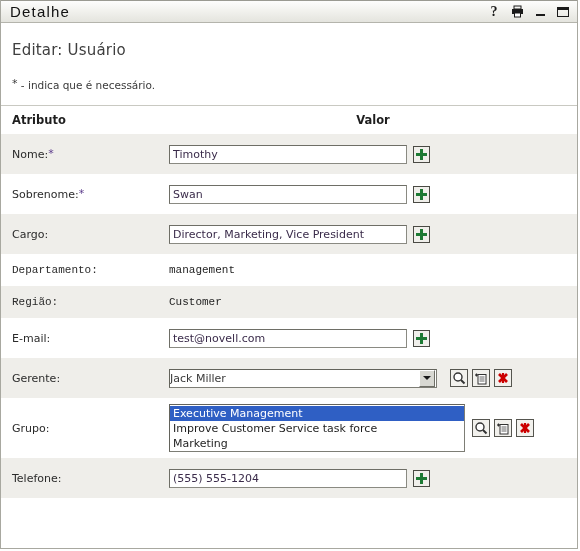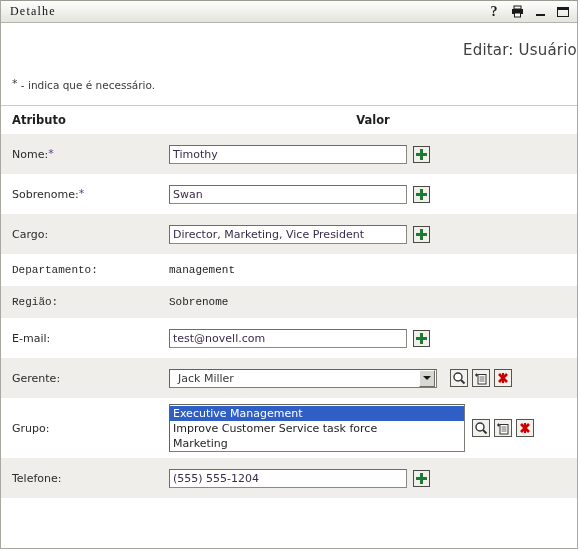--- a/index.html
+++ b/index.html
@@ -35,22 +35,22 @@
     min-height: 23px;
     background: linear-gradient(to bottom, #fdfdfd 0%, #f2f2ee 45%, #e4e4de 100%);
     border-top: 1px solid #9a9a92;
     border-bottom: 1px solid #b4b4ac;
     display: flex;
     align-items: center;
     padding: 0 7px 0 9px;
     box-sizing: border-box;
   }
   .title-text {
-    font-family: Liberation Serif, serif;
-    font-size: 12px;
+    font-family: Liberation Sans, sans-serif;
+    font-size: 15px;
     letter-spacing: 1.2px;
     color: #111111;
     flex: 1;
     white-space: nowrap;
   }
   .title-controls {
     display: flex;
     align-items: center;
     gap: 9px;
   }
@@ -94,21 +94,20 @@
   .header-block {
     padding: 18px 0 14px 11px;
     background: #ffffff;
   }
   .page-title {
     font-size: 15px;
     color: #3f3f3f;
     font-weight: normal;
     margin: 0 0 18px 0;
     letter-spacing: 0.2px;
-    text-align: right;
   }
   .required-note {
     font-size: 10.5px;
     color: #3a3a3a;
   }
   .required-note .star {
     color: #3a3a3a;
     font-size: 11px;
     vertical-align: 2px;
   }
@@ -227,21 +226,21 @@
     border: 1px solid #7d7d75;
     border-top-color: #63635b;
     border-left-color: #63635b;
     background: #ffffff;
     display: flex;
     align-items: center;
     cursor: pointer;
   }
   .select-value {
     flex: 1;
-    padding-left: 8px;
+    padding-left: 0;
     font-size: 11px;
     color: #3a3a3a;
     white-space: nowrap;
     overflow: hidden;
   }
   .select-arrow-btn {
     width: 16px;
     height: 17px;
     margin-right: 1px;
     background: #d8d8d2;
@@ -404,21 +403,21 @@
         <tr class="row-white row-h-text">
           <td class="attr-cell"><span>Departamento:</span></td>
           <td class="val-cell">
             <span class="plain-value">management</span>
           </td>
         </tr>
 
         <tr class="row-gray row-h-text">
           <td class="attr-cell"><span>Região:</span></td>
           <td class="val-cell">
-            <span class="plain-value">Sobrenome</span>
+            <span class="plain-value">Customer</span>
           </td>
         </tr>
 
         <tr class="row-white row-h-std">
           <td class="attr-cell"><span>E-mail:</span></td>
           <td class="val-cell">
             <div class="field-wrap">
               <input class="text-input" type="text" value="test@novell.com" style="">
               <div class="plus-btn">
                   <span class="bar-h"></span>

